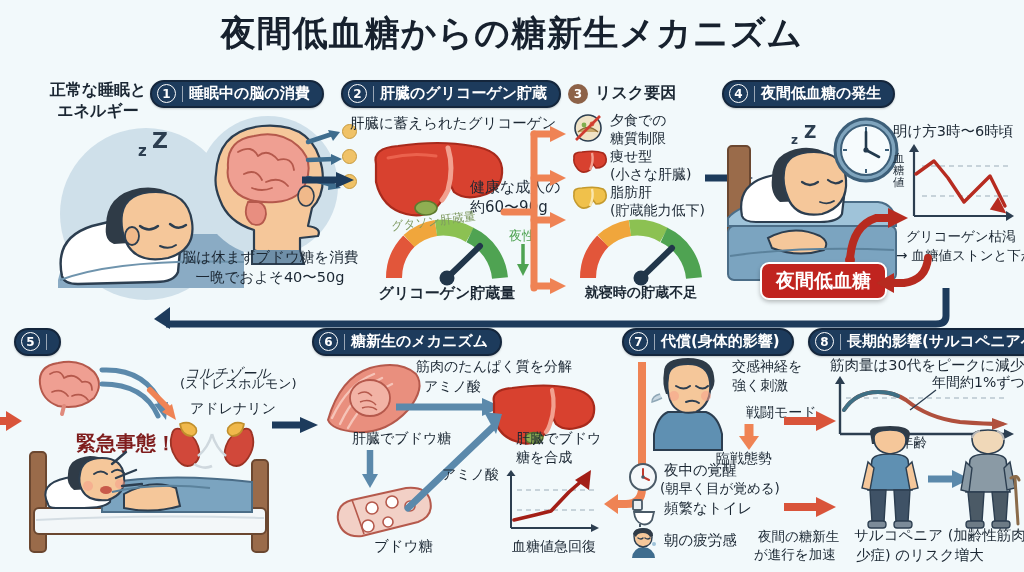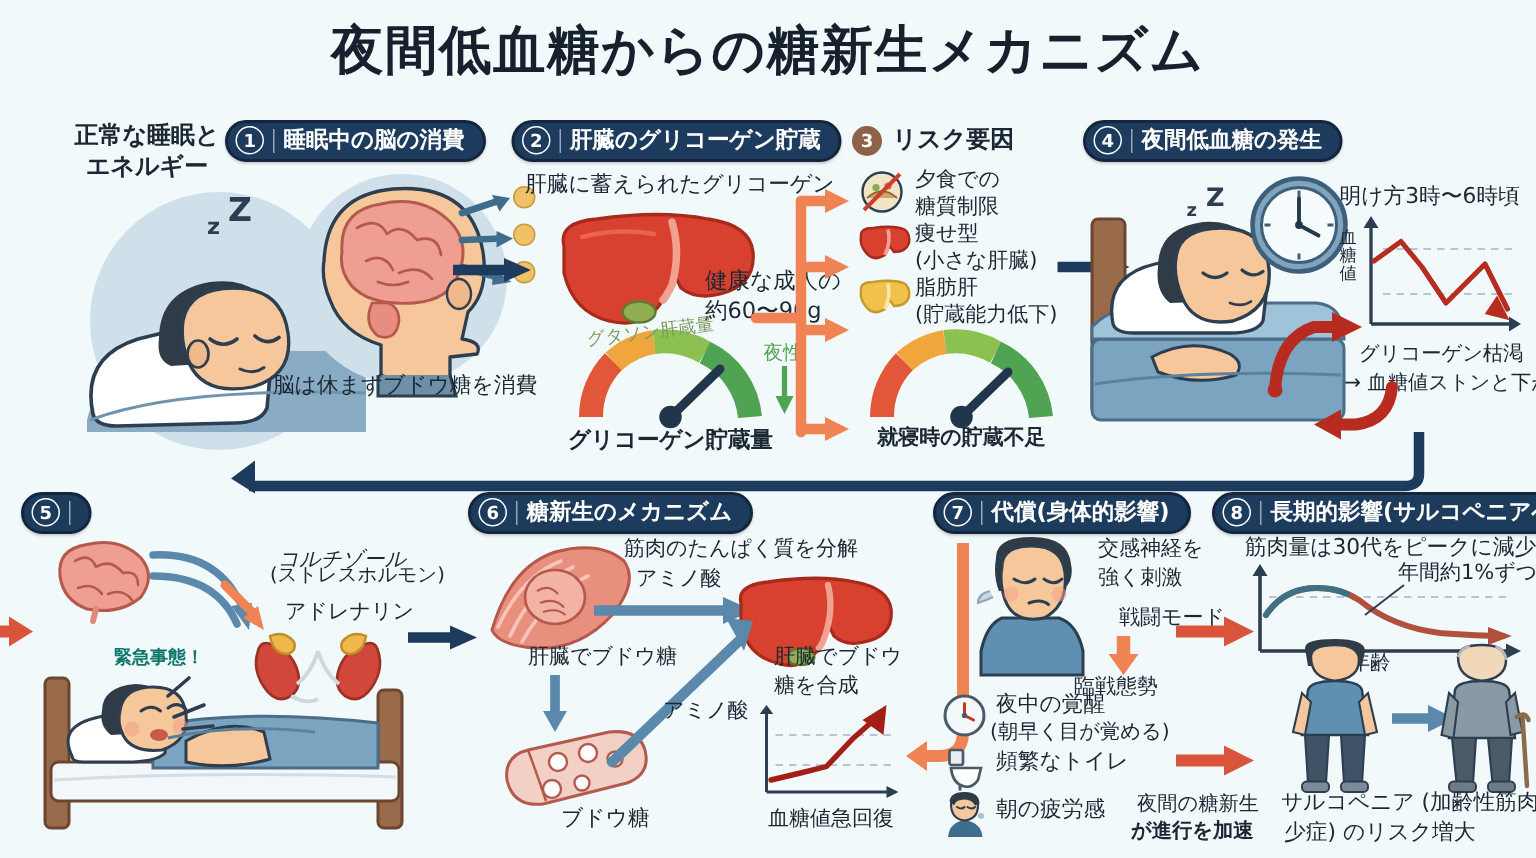--- a/index.html
+++ b/index.html
@@ -62,21 +62,21 @@
     position: absolute;
     background: #c0241f; color: #fff;
     border: 2.5px solid #fff;
     border-radius: 9px;
     padding: 4px 14px;
     font-size: 19px; font-weight: 700;
     box-shadow: 0 2px 4px rgba(0,0,0,.25);
     white-space: nowrap;
   }
 
-  .alertred { position: absolute; color: #0f766e; font-weight: 700; font-size: 12px; white-space: nowrap; margin-top: 32px; }
+  .alertred { position: absolute; color: #7f1d1d; font-weight: 700; font-size: 20px; white-space: nowrap; margin-top: 32px; }
 
   
   .arrow { position: absolute; }
   svg { display: block; overflow: visible; }
 
   
   .circ-bg { position: absolute; border-radius: 50%; background: #cfe0ea; }
   .dot { position: absolute; border-radius: 50%; background: #f0c267; border: 1.5px solid #c79a3e; }
 
   .zz { position: absolute; color: #2c3e50; font-weight: 700; }
@@ -154,20 +154,21 @@
         <path d="M25 24 L36 29 L25 35 Z" fill="#3f6d8e"></path>
       <path d="M2 48 L26 55" stroke="#3f6d8e" stroke-width="4.5" stroke-linecap="round"></path>
         <path d="M23 49 L35 58 L22 60 Z" fill="#3f6d8e"></path>
     </svg>
   </div>
   <div class="dot" style="left:342px; top:124px; width:15px; height:15px;"></div>
   <div class="dot" style="left:342px; top:149px; width:15px; height:15px;"></div>
   <div class="dot" style="left:342px; top:174px; width:15px; height:15px;"></div>
 
   <div class="lbl c" style="left:155px; top:248px; width:230px; font-size:14.5px;">脳は休まずブドウ糖を消費</div>
+  <div class="lbl c" style="left:155px; top:268px; width:230px; font-size:14.5px;">一晩でおよそ40〜50g</div>
 
   <div class="arrow" style="left:302px; top:170px;">
     <svg width="56" height="20">
         <path d="M0 10 L36 10" stroke="#1d3b5c" stroke-width="7"></path>
         <path d="M34 2 L52 10 L34 18 Z" fill="#1d3b5c"></path>
       </svg>
   </div>
 
   <div class="pill" style="left:341px; top:80px;">
     <span class="num">2</span>
@@ -334,20 +335,21 @@
   <div class="lbl" style="left:896px; top:247px; font-size:13.5px;">→ 血糖値ストンと下がる</div>
 
   <div class="arrow" style="left:838px; top:180px;">
     <svg width="72" height="86">
       <path d="M12 80 Q14 46 38 38 L54 38" stroke="#b72b20" stroke-width="8" fill="none" stroke-linecap="round"></path>
       <path d="M50 28 L70 38 L50 48 Z" fill="#b72b20"></path>
       <circle cx="12" cy="80" r="5" fill="#b72b20"></circle>
     </svg>
   </div>
 
+  <div class="redbox" style="left:760px; top:262px;">夜間低血糖</div>
   <div class="arrow" style="left:872px; top:256px;">
     <svg width="62" height="40">
       <path d="M56 2 Q54 24 32 27 L20 27" stroke="#b72b20" stroke-width="8" fill="none" stroke-linecap="round"></path>
       <path d="M22 17 L4 27 L22 37 Z" fill="#b72b20"></path>
     </svg>
   </div>
 
   <div class="arrow" style="left:150px; top:288px;">
     <svg width="800" height="46">
       <path d="M796 0 L796 28 Q796 36 786 36 L16 36" stroke="#1d3b5c" stroke-width="7" fill="none"></path>
@@ -570,21 +572,21 @@
       <path d="M4 30 Q5 20 15 19 Q26 20 27 30 Z" fill="#3f6d8e"></path>
       <path d="M6 8 Q6 1 15 1 Q24 1 24 9 Q24 18 15 19 Q6 18 6 8Z" fill="#f5c79a" stroke="#2c3e50" stroke-width="1.4"></path>
       <path d="M5 6 Q6 0 15 0 Q25 0 25 8 L22 9 Q20 5 15 5 Q9 5 8 9Z" fill="#2f3b47"></path>
       <path d="M10 10 q3 2 5 0 M17 10 q3 2 5 0" stroke="#2c3e50" stroke-width="1.4" fill="none" stroke-linecap="round"></path>
       <circle cx="26" cy="16" r="2" fill="#9fc3d9"></circle>
     </svg>
   </div>
   <div class="lbl" style="left:664px; top:531px; font-size:14.5px;">朝の疲労感</div>
 
   <div class="lbl" style="left:758px; top:528px; font-size:13.5px;">夜間の糖新生</div>
-  <div class="lbl" style="left:754px; top:546px; font-size:13.5px;font-weight:bold;">が進行を加速</div>
+  <div class="lbl" style="left:754px; top:546px; font-size:13.5px;">が進行を加速</div>
 
   <div class="arrow" style="left:784px; top:410px;">
     <svg width="56" height="22">
         <path d="M0 11 L34 11" stroke="#d9543a" stroke-width="8"></path>
         <path d="M32 1 L52 11 L32 21 Z" fill="#d9543a"></path>
       </svg>
   </div>
   <div class="arrow" style="left:784px; top:496px;">
     <svg width="56" height="22">
         <path d="M0 11 L34 11" stroke="#d9543a" stroke-width="8"></path>

